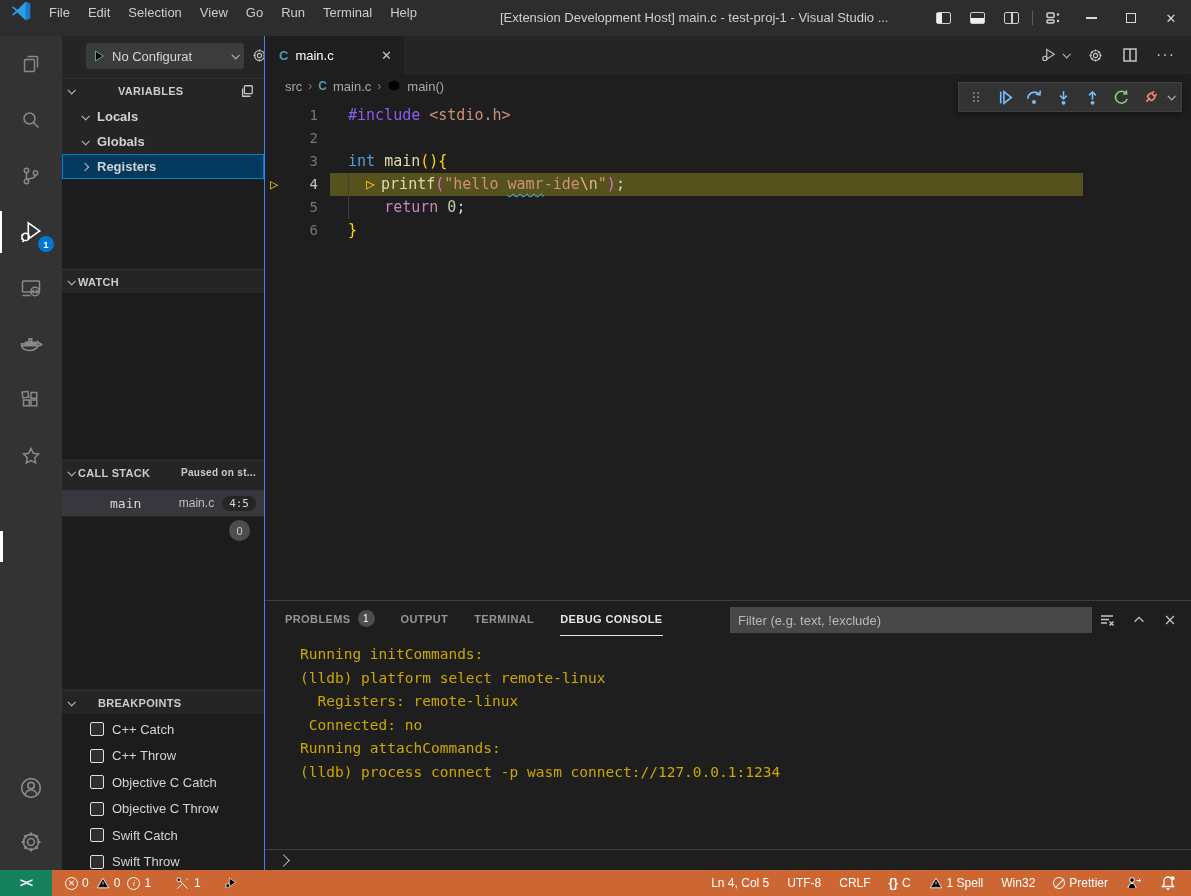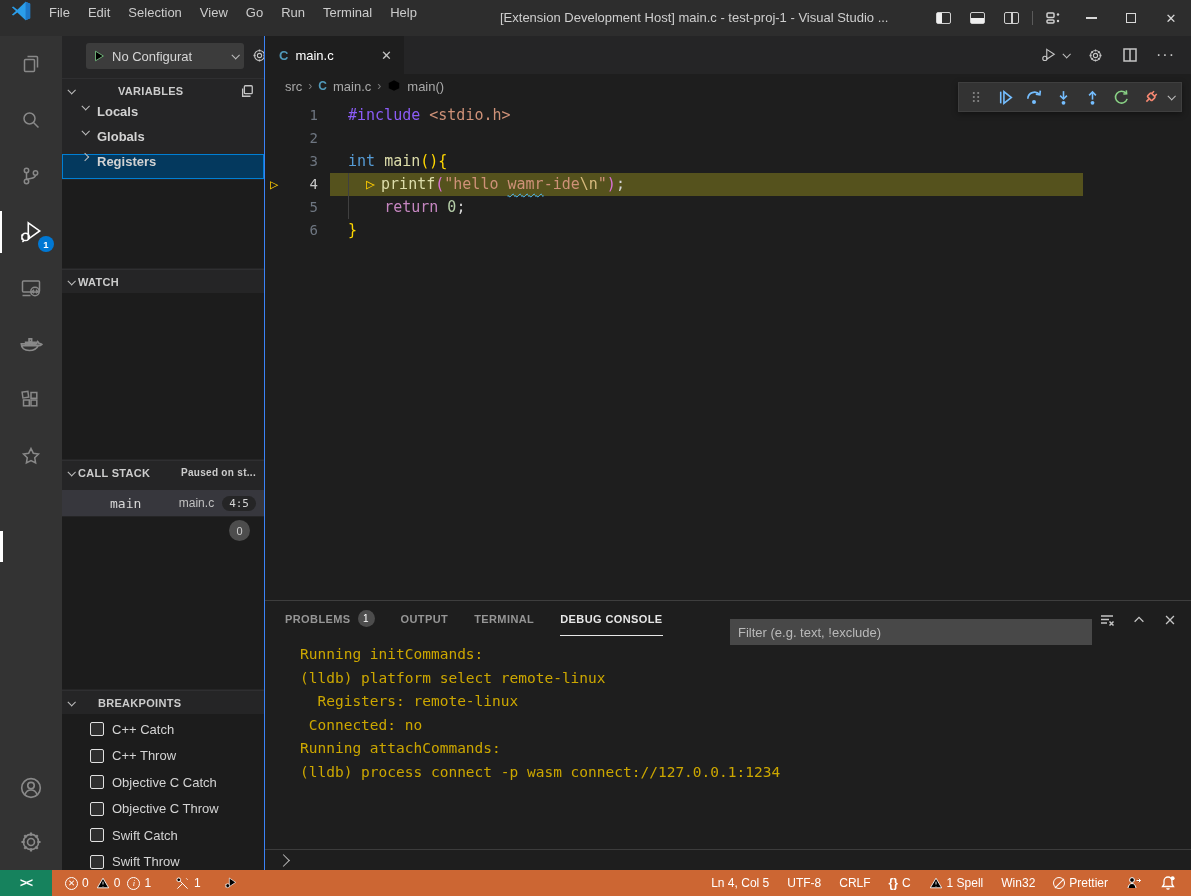--- a/index.html
+++ b/index.html
@@ -44,21 +44,21 @@
   .cfg-dropdown { margin-left:24px; width:158px; height:26px; background:#3c3c3c; border-radius:3px; display:flex; align-items:center; padding:0 6px; }
   .cfg-dropdown .lbl { flex:1; font-size:13px; color:#d6d6d6; margin-left:6px; white-space:nowrap; overflow:hidden; }
   .cfg-gear { position:absolute; right:-4px; top:5px; color:#c5c5c5; }
   .sec-header { position:absolute; left:0; right:0; height:24px; display:flex; align-items:center; padding-left:6px; font-size:11px; font-weight:bold; color:#cccccc; letter-spacing:.3px; border-top:1px solid #2f2f31; }
   .sec-header .hdr-label { margin-left:4px; }
   .sec-dark { position:absolute; left:0; right:0; background:#1c1c1c; }
   .twisty { display:inline-block; width:6px; height:6px; border-right:1.4px solid #bdbdbd; border-bottom:1.4px solid #bdbdbd; }
   .twisty.open { transform:rotate(45deg) translateY(-1px); }
   .twisty.closed { transform:rotate(-45deg); }
   #var-rows { position:absolute; top:68px; left:0; right:0; }
-  .tree-row { height:25px; display:flex; padding-left:20px; cursor:pointer; }
+  .tree-row { height:25px; display:flex; align-items:center; padding-left:20px; cursor:pointer; }
   .tree-row .tree-label { margin-left:9px; font-weight:bold; font-size:13px; color:#d2d2d2; }
   .tree-row.selected { background:#04395e; outline:1px solid #007fd4; outline-offset:-1px; }
   .hdr-action { margin-left:auto; margin-right:10px; color:#c5c5c5; }
   .cs-status { margin-left:auto; margin-right:8px; font-size:10px; font-weight:bold; color:#cccccc; white-space:nowrap; }
   .cs-frame { position:absolute; top:454px; left:0; right:0; height:26px; background:#37373d; display:flex; align-items:center; padding:0 8px; cursor:pointer; }
   .cs-frame .fname { margin-left:40px; font-size:13px; color:#d8d8d8; }
   .cs-frame .ffile { margin-left:auto; font-size:12px; color:#c0c0c0; }
   .cs-frame .fpos { margin-left:8px; background:#252526; border-radius:9px; padding:1px 7px; font-size:11px; color:#d4d4d4; }
   .cs-badge { position:absolute; top:484px; right:14px; width:21px; height:21px; border-radius:50%; background:#4d4d4d; color:#cccccc; font-size:11px; display:flex; align-items:center; justify-content:center; }
   #bp-rows { position:absolute; top:678px; left:0; right:0; bottom:0; background:#1c1c1c; padding-top:2px; }
@@ -96,21 +96,21 @@
   .debug-toolbar { position:absolute; top:46px; left:693px; width:224px; height:30px; background:#333333; border:1px solid #3f3f3f; box-shadow:0 2px 6px rgba(0,0,0,.4); display:flex; align-items:center; justify-content:space-evenly; z-index:15; }
   .dtb { display:flex; align-items:center; justify-content:center; width:24px; height:24px; cursor:pointer; }
 
   
   .panel { position:absolute; left:265px; top:600px; width:926px; height:270px; background:#1e1e1e; border-top:1px solid #3e3e3e; }
   .panel-head { position:absolute; top:0; left:0; right:0; height:36px; display:flex; align-items:center; padding-left:20px; }
   #panel-tabs { display:flex; gap:26px; align-items:center; height:36px; }
   .panel-tab { font-size:11px; font-weight:bold; letter-spacing:.4px; color:#969696; height:34px; display:flex; align-items:center; gap:7px; cursor:pointer; border-bottom:1px solid transparent; }
   .panel-tab.active { color:#e7e7e7; border-bottom:1px solid #e7e7e7; }
   .tab-badge { background:#4d4d4d; color:#ffffff; font-size:10px; font-weight:normal; min-width:17px; height:17px; border-radius:9px; display:flex; align-items:center; justify-content:center; }
-  .panel-filter { position:absolute; left:465px; top:6px; width:362px; height:26px; background:#484848; border:none; color:#e3e3e3; font-size:13px; padding:0 8px; outline:none; font-family:"Liberation Sans",sans-serif;margin-top:12px; }
+  .panel-filter { position:absolute; left:465px; top:6px; width:362px; height:26px; background:#484848; border:none; color:#e3e3e3; font-size:13px; padding:0 8px; outline:none; font-family:"Liberation Sans",sans-serif; }
   .panel-filter::placeholder { color:#b9b9b9; }
   .panel-actions { position:absolute; right:14px; top:6px; display:flex; gap:17px; align-items:center; color:#c5c5c5; height:26px; }
   #console-lines { position:absolute; top:42px; left:0; right:0; padding-left:35px; font-size:14.5px; color:#CCA700; }
   .console-line { height:23.5px; line-height:23.5px; white-space:pre; font-family:"DejaVu Sans Mono", monospace; }
   .console-divider { position:absolute; left:0; right:0; top:248px; height:1px; background:#3c3c3c; }
   .console-prompt { position:absolute; left:14px; top:255px; width:9px; height:9px; border-top:1.8px solid #b8b8b8; border-right:1.8px solid #b8b8b8; transform:rotate(45deg); cursor:text; }
 
   
   .statusbar { position:absolute; left:0; top:870px; width:1191px; height:26px; background:#CC6633; color:#ffffff; display:flex; align-items:center; font-size:12px; z-index:30; }
   .remote-btn { width:52px; height:26px; background:#16825D; display:flex; align-items:center; justify-content:center; font-weight:bold; font-size:12px; letter-spacing:-1px; cursor:pointer; }

